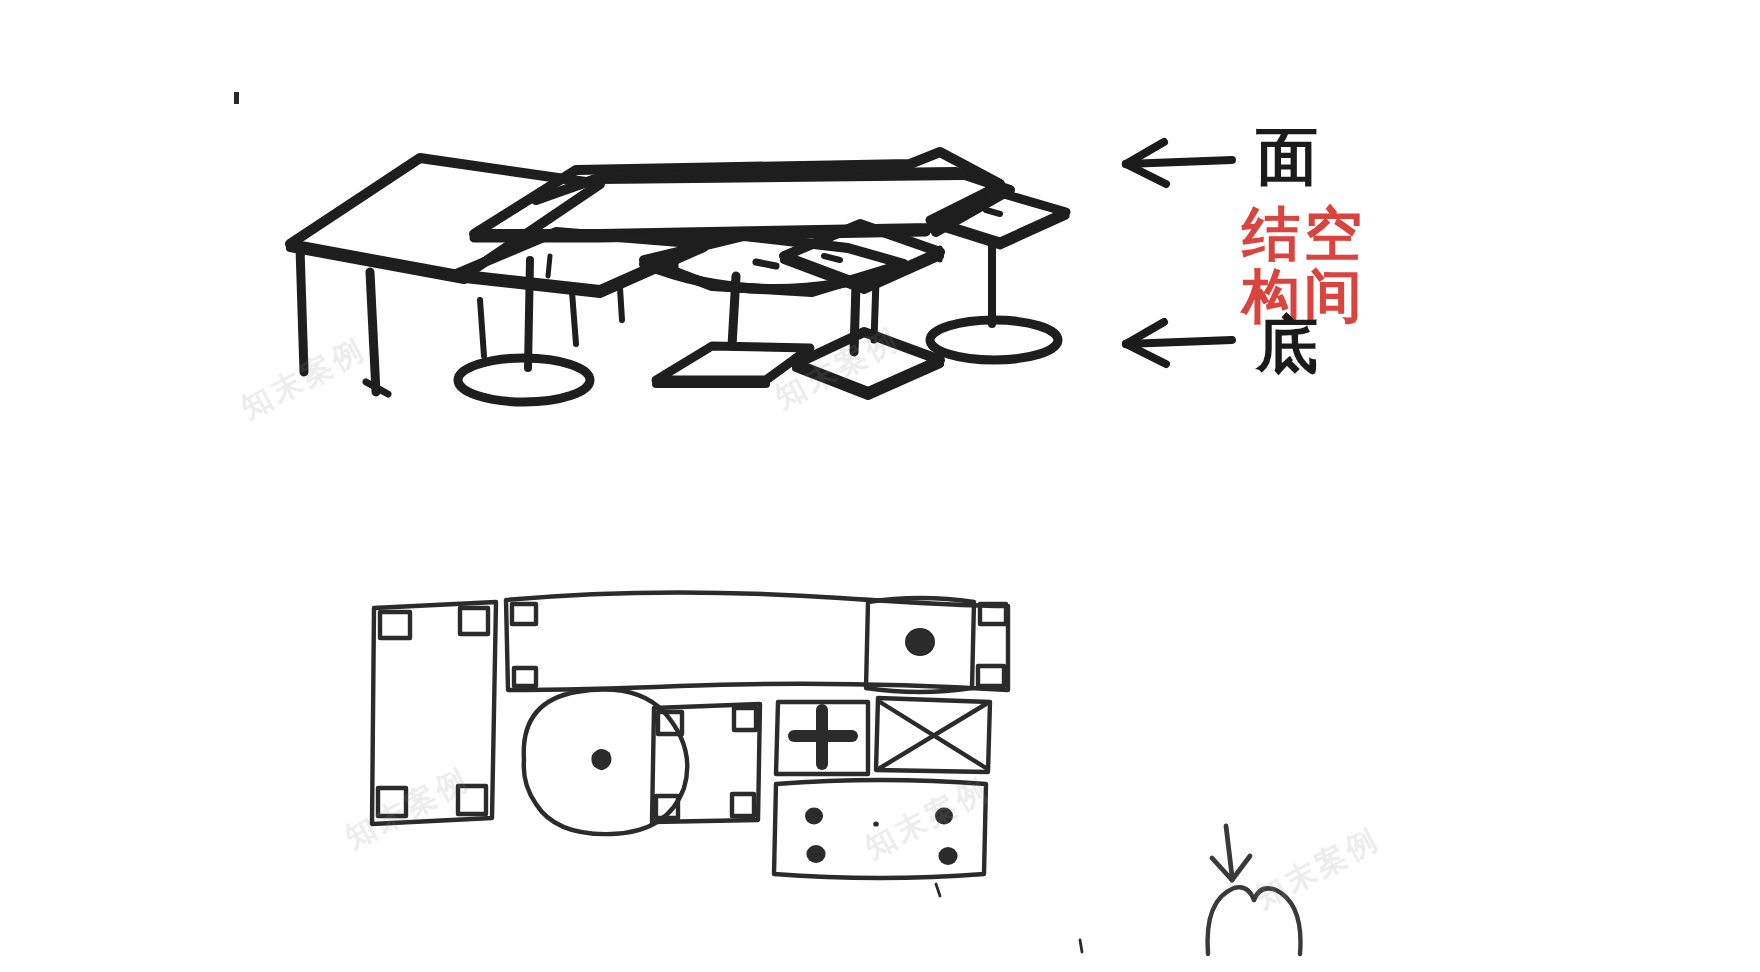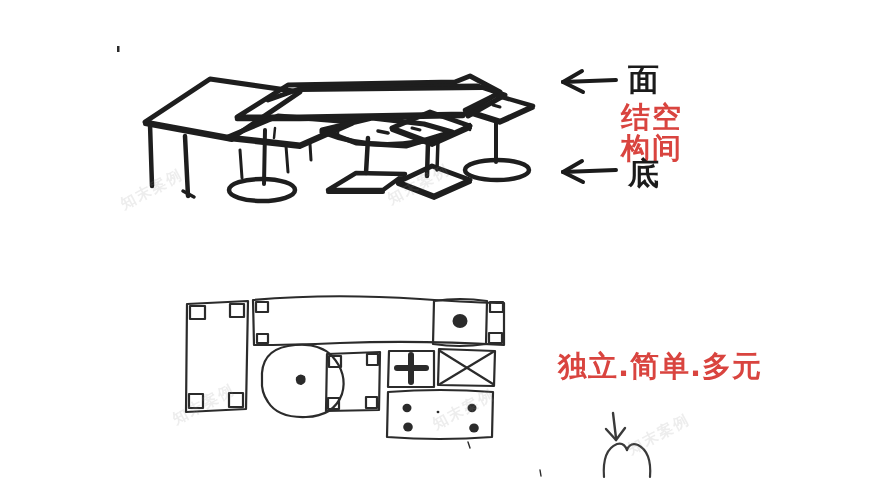--- a/index.html
+++ b/index.html
@@ -207,21 +207,20 @@
   <div class="cn label-red" style="left:621px; top:103px;">结</div>
 
   <div class="cn label-red" style="left:652px; top:103px;">空</div>
 
   <div class="cn label-red" style="left:621px; top:134px;">构</div>
 
   <div class="cn label-red" style="left:652px; top:134px;">间</div>
 
   <div class="cn label-black" style="left:628px; top:158px;">底</div>
 
-  <div class="cn tagline" style="left:558px; top:352px;">独立.简单.多元</div>
 
   <div class="wm" style="left:118px; top:180px;">知末案例</div>
   <div class="wm" style="left:385px; top:175px;">知末案例</div>
   <div class="wm" style="left:170px; top:395px;">知末案例</div>
   <div class="wm" style="left:430px; top:400px;">知末案例</div>
   <div class="wm" style="left:625px; top:425px;">知末案例</div>
 
 </div>
 
 </body></html>

